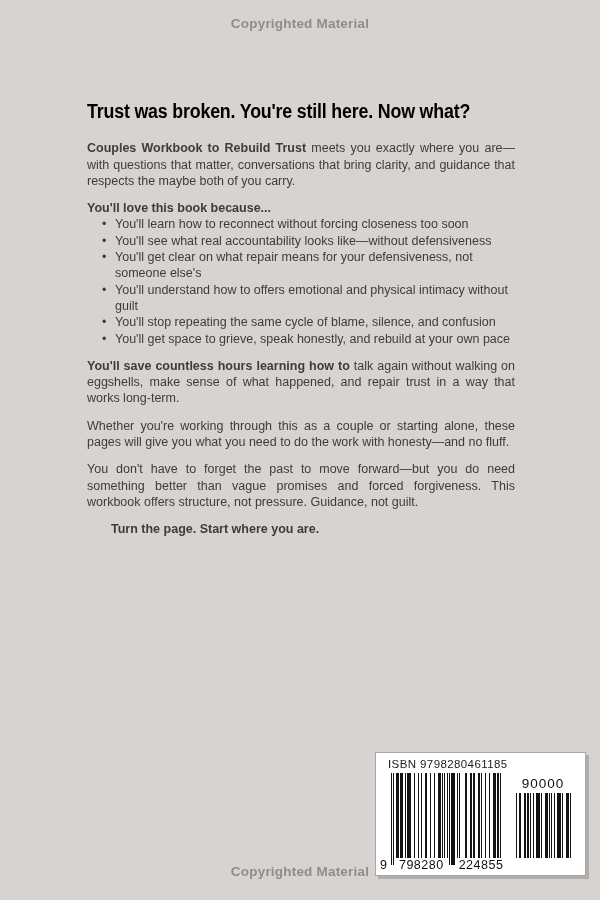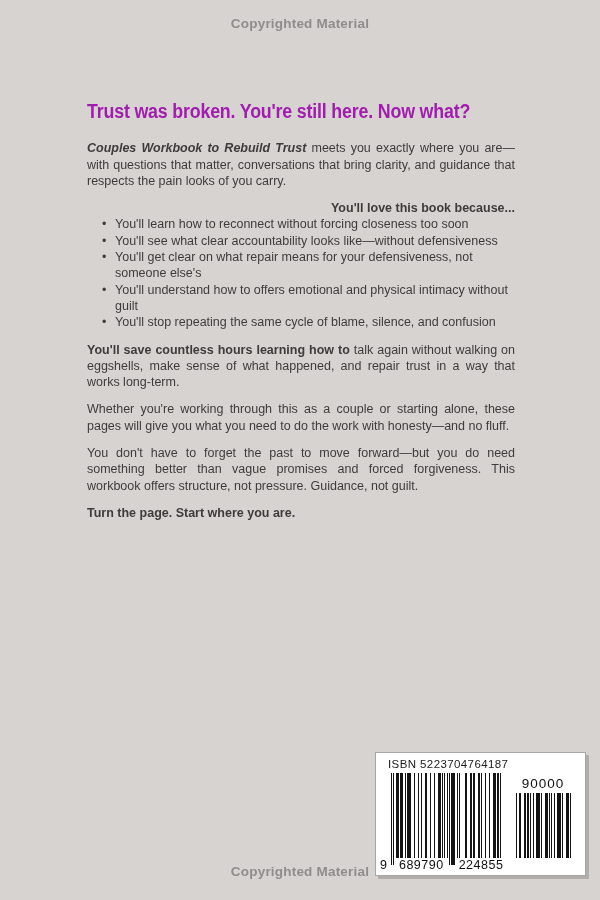--- a/index.html
+++ b/index.html
@@ -20,44 +20,44 @@
   .copyright-top { top: 16px; }
   .copyright-bottom { top: 864px; }
 
   .cover-text {
     position: absolute; left: 87px; top: 103px; width: 428px;
     color: #3e3c3b;
     font-size: 12.5px; line-height: 16.3px;
   }
   .headline {
     margin: 0 0 21px 0;
-    color: #a21caf;
+    color: #000000;
     font-size: 20px; font-weight: bold;
     white-space: nowrap;
   }
   .headline .squeeze {
     display: inline-block;
     transform: scaleX(0.89);
     transform-origin: left center;
     letter-spacing: -0.2px;
   }
   .para { margin: 0 0 11px 0; text-align: justify; }
-  .lead-bold-italic { font-weight: bold; font-style: italic; }
+  .lead-bold-italic { font-weight: bold; }
   .lead-bold { font-weight: bold; }
-  .section-heading { margin: 0; font-weight: bold; text-align: right; }
+  .section-heading { margin: 0; font-weight: bold; text-align: left; }
   ul.benefits {
     margin: 0 0 11px 0; padding: 0 0 0 28px;
     list-style: none; text-align: left;
   }
   ul.benefits li { position: relative; }
   ul.benefits li::before {
     content: "\2022";
     position: absolute; left: -13px; top: 0;
   }
-  .cta { font-weight: bold; text-align: left; margin-bottom: 0; }
+  .cta { font-weight: bold; text-align: left; margin-bottom: 0; margin-left: 24px; }
 
   .barcode-box {
     position: absolute; left: 375px; top: 752px;
     width: 211px; height: 124px;
     background: #ffffff;
     border: 1px solid #a9a7a5;
     box-sizing: border-box;
     box-shadow: 3px 3px 0 rgba(130,127,124,0.45);
   }
   .isbn-label {
@@ -86,44 +86,45 @@
 </head>
 <body>
 
 <div class="copyright-banner copyright-top">Copyrighted Material</div>
 
 <div class="cover-text">
 
   <h1 class="headline"><span class="squeeze">Trust was broken. You're still here. Now what?</span></h1>
 
 
-  <p class="para"><span class="lead-bold-italic">Couples Workbook to Rebuild Trust</span><span> meets you exactly where you are—with questions that matter, conversations that bring clarity, and guidance that respects the pain looks of you carry.</span></p>
+  <p class="para"><span class="lead-bold-italic">Couples Workbook to Rebuild Trust</span><span> meets you exactly where you are—with questions that matter, conversations that bring clarity, and guidance that respects the maybe both of you carry.</span></p>
 
   <p class="para section-heading">You'll love this book because...</p>
 
   <ul class="benefits">
     <li>You'll learn how to reconnect without forcing closeness too soon</li>
-    <li>You'll see what clear accountability looks like—without defensiveness</li>
+    <li>You'll see what real accountability looks like—without defensiveness</li>
     <li>You'll get clear on what repair means for your defensiveness, not someone else's</li>
     <li>You'll understand how to offers emotional and physical intimacy without guilt</li>
     <li>You'll stop repeating the same cycle of blame, silence, and confusion</li>
+    <li>You'll get space to grieve, speak honestly, and rebuild at your own pace</li>
   </ul>
 
   <p class="para"><span class="lead-bold">You'll save countless hours learning how to</span><span> talk again without walking on eggshells, make sense of what happened, and repair trust in a way that works long-term.</span></p>
 
   <p class="para">Whether you're working through this as a couple or starting alone, these pages will give you what you need to do the work with honesty—and no fluff.</p>
 
   <p class="para">You don't have to forget the past to move forward—but you do need something better than vague promises and forced forgiveness. This workbook offers structure, not pressure. Guidance, not guilt.</p>
 
   <p class="para cta">Turn the page. Start where you are.</p>
 
 </div>
 
 <div class="barcode-box">
-  <div class="isbn-label">ISBN 5223704764187</div>
+  <div class="isbn-label">ISBN 9798280461185</div>
 
   <div class="main-barcode">
     <div class="main-bars bars">
         <div style="flex-grow: 1; background: rgb(20, 20, 20);"></div>
         <div style="flex-grow: 1; background: transparent;"></div>
         <div style="flex-grow: 1; background: rgb(20, 20, 20);"></div>
         <div style="flex-grow: 1; background: transparent;"></div>
         <div style="flex-grow: 3; background: rgb(20, 20, 20);"></div>
         <div style="flex-grow: 1; background: transparent;"></div>
         <div style="flex-grow: 2; background: rgb(20, 20, 20);"></div>
@@ -175,21 +176,21 @@
         <div style="flex-grow: 1; background: rgb(20, 20, 20);"></div>
         <div style="flex-grow: 2; background: transparent;"></div>
         <div style="flex-grow: 3; background: rgb(20, 20, 20);"></div>
         <div style="flex-grow: 1; background: transparent;"></div>
         <div style="flex-grow: 1; background: rgb(20, 20, 20);"></div>
         <div style="flex-grow: 1; background: transparent;"></div>
         <div style="flex-grow: 1; background: rgb(20, 20, 20);"></div>
       </div>
     <div class="main-digits">
       <span class="digit-group">9</span>
-      <span class="digit-group dg-mid">689790</span>
+      <span class="digit-group dg-mid">798280</span>
       <span class="digit-group dg-right">224855</span>
     </div>
   </div>
 
   <div class="addon-barcode">
     <div class="addon-label">90000</div>
     <div class="addon-bars bars">
         <div style="flex-grow: 1; background: transparent;"></div>
         <div style="flex-grow: 1; background: rgb(20, 20, 20);"></div>
         <div style="flex-grow: 1; background: transparent;"></div>

